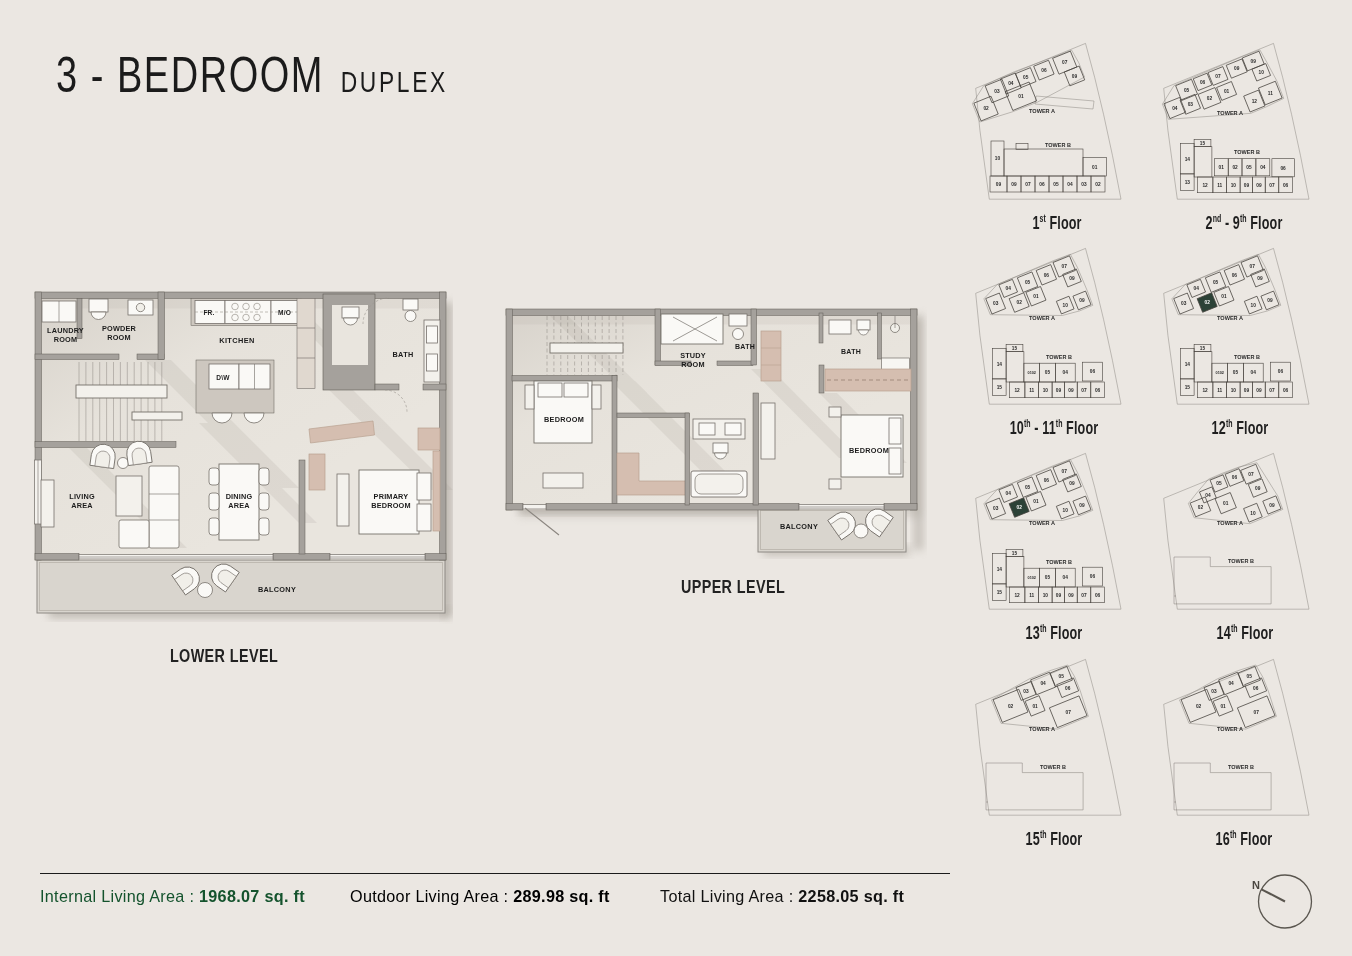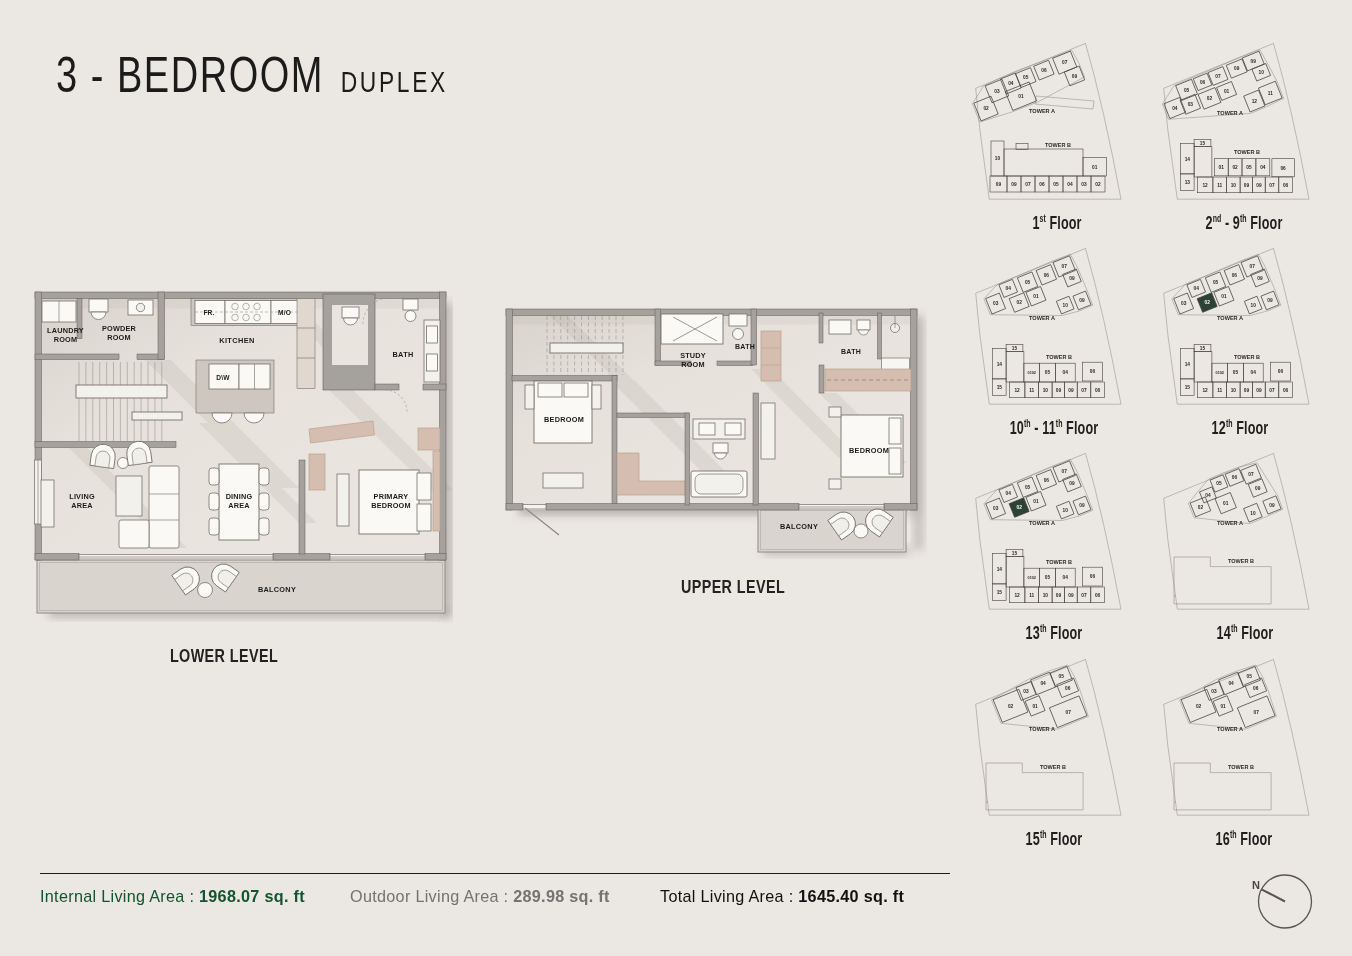--- a/index.html
+++ b/index.html
@@ -644,20 +644,20 @@
     <text x="84" y="75" font-size="6" font-weight="700" fill="#2a2a2a" text-anchor="middle" textLength="26" lengthAdjust="spacingAndGlyphs" font-family="Liberation Sans, sans-serif">TOWER A</text>
     <text x="95" y="113" font-size="6" font-weight="700" fill="#2a2a2a" text-anchor="middle" textLength="26" lengthAdjust="spacingAndGlyphs" font-family="Liberation Sans, sans-serif">TOWER B</text>
   </svg>
 
 <div style="position:absolute;left:1124px;top:829px;width:240px;text-align:center;font-size:18px;font-weight:700;color:#1f1f1f;transform:scaleX(0.70);letter-spacing:0.2px">16<span style="font-size:10px;vertical-align:7px;letter-spacing:0">th</span> Floor</div>
 
 <div style="position:absolute;left:40px;top:873px;width:910px;height:1px;background:#1b1b1b"></div>
 
 <div style="position:absolute;left:40px;top:887px;font-size:16.2px;letter-spacing:0.3px;color:#14532d">Internal Living Area : <b>1968.07 sq. ft</b></div>
 
-<div style="position:absolute;left:350px;top:887px;font-size:16.2px;letter-spacing:0.3px;color:#737373">Outdoor Living Area : <b>289.98 sq. ft</b></div>
-
-<div style="position:absolute;left:660px;top:887px;font-size:16.2px;letter-spacing:0.3px;color:#111">Total Living Area : <b>1645.40 sq. ft</b></div>
+<div style="position:absolute;left:350px;top:887px;font-size:16.2px;letter-spacing:0.3px;color:#000000">Outdoor Living Area : <b>289.98 sq. ft</b></div>
+
+<div style="position:absolute;left:660px;top:887px;font-size:16.2px;letter-spacing:0.3px;color:#111">Total Living Area : <b>2258.05 sq. ft</b></div>
 
 <svg style="position:absolute;left:1248px;top:864px" width="80" height="80" viewBox="0 0 80 80">
     <circle cx="37" cy="37.5" r="26.5" fill="none" stroke="#5a564f" stroke-width="1.3"></circle>
     <line x1="37" y1="37.5" x2="13.5" y2="25.3" stroke="#5a564f" stroke-width="2"></line>
     <text x="4" y="25" font-size="11" font-weight="700" fill="#4a463f" font-family="Liberation Sans, sans-serif">N</text>
   </svg>
 </body></html>

